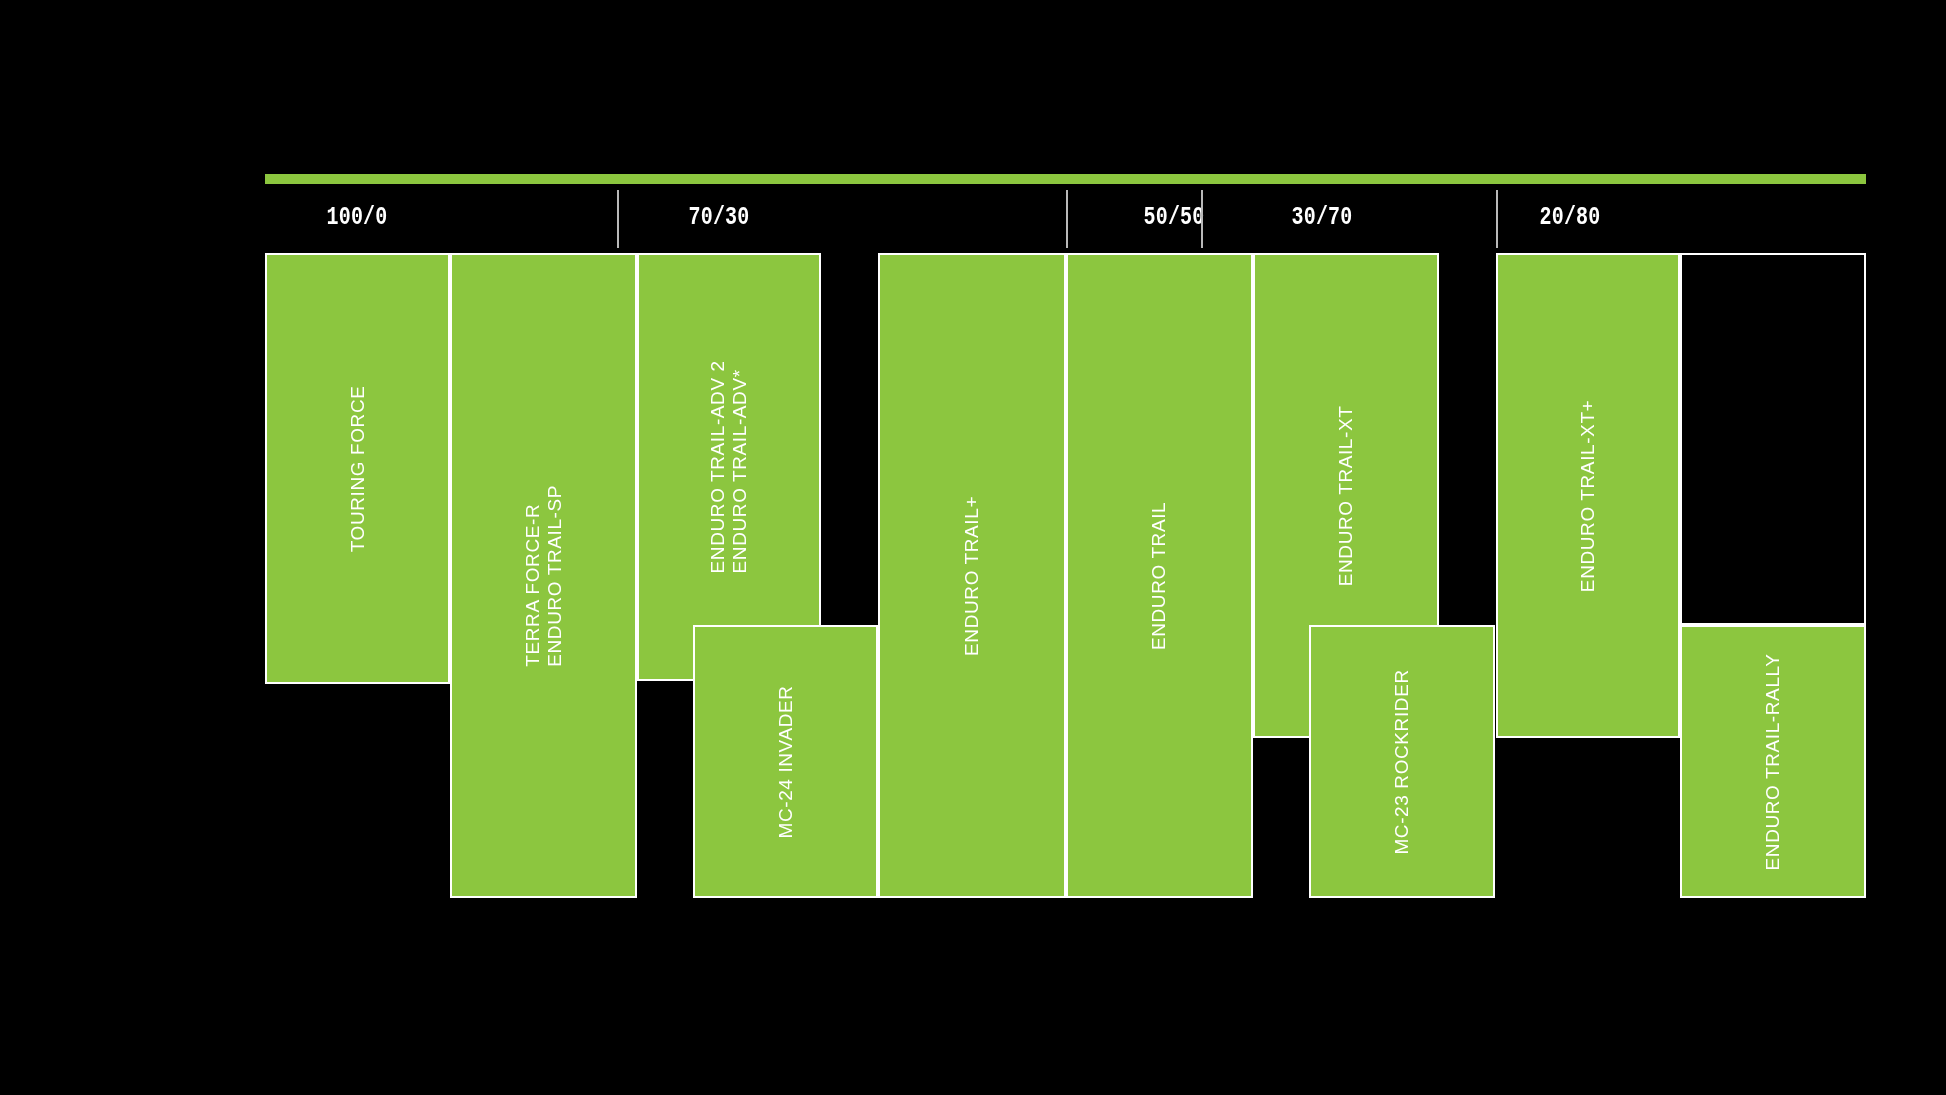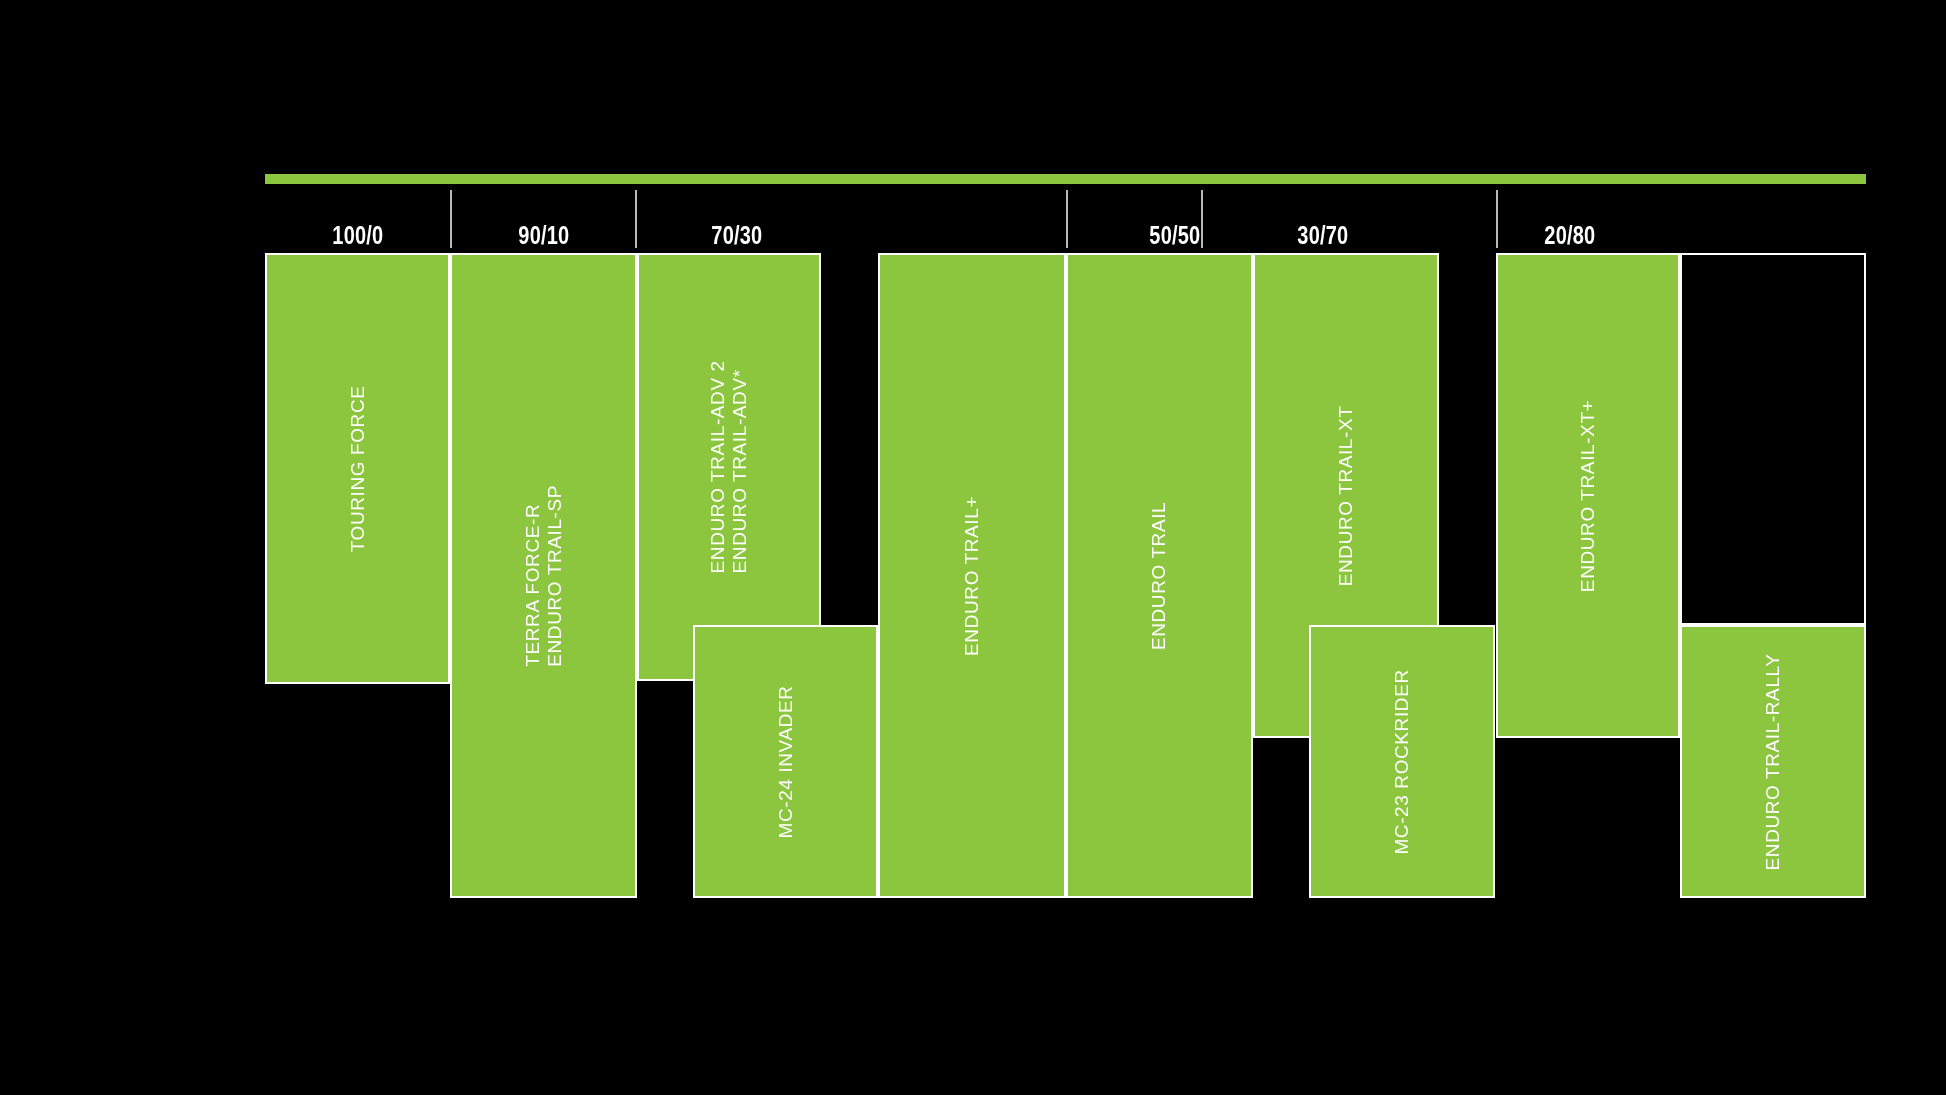--- a/index.html
+++ b/index.html
@@ -21,23 +21,24 @@
   #header-band{
     position:absolute;
     display:flex;
     align-items:center;
   }
   .hdr-cell{
     position:absolute;
     top:0;
     height:100%;
     display:flex;
-    align-items:flex-end;
+    align-items:center;
     justify-content:center;
     box-sizing:border-box;
+    font-family:Liberation Mono, monospace;
   }
   .hdr-cell .sep{
     position:absolute;
     left:0;top:6px;bottom:2px;
     width:1.5px;
     background:#b9b9b9;
   }
   .hdr-label{
     color:#ffffff;
     font-weight:700;
@@ -91,25 +92,21 @@
 <body>
 
 <div id="stage">
 
   <div id="accent-bar" style="left: 265px; width: 1601px; top: 174px; height: 10px; background: rgb(140, 198, 63);"></div>
 
   <div id="header-band" style="left: 265px; width: 1601px; top: 184px; height: 66px;">
       <div class="hdr-cell first" style="left: 0px; width: 185px;">
         <div class="hdr-label" style="color: rgb(255, 255, 255);">100/0</div>
       </div>
-      <div class="hdr-cell" style="left: 185px; width: 187px;">
-        <div class="sep" style="background: rgb(185, 185, 185);"></div>
-        <div class="hdr-label" style="color: rgb(255, 255, 255);">90/10</div>
-      </div>
-      <div class="hdr-cell" style="left: 370px; width: 204px;">
+      <div class="hdr-cell" style="left: 352px; width: 204px;">
         <div class="sep" style="background: rgb(185, 185, 185);"></div>
         <div class="hdr-label" style="color: rgb(255, 255, 255);">70/30</div>
       </div>
       <div class="hdr-cell" style="left: 801px; width: 217px;">
         <div class="sep" style="background: rgb(185, 185, 185);"></div>
         <div class="hdr-label" style="color: rgb(255, 255, 255);">50/50</div>
       </div>
       <div class="hdr-cell" style="left: 936px; width: 243px;">
         <div class="sep" style="background: rgb(185, 185, 185);"></div>
         <div class="hdr-label" style="color: rgb(255, 255, 255);">30/70</div>

